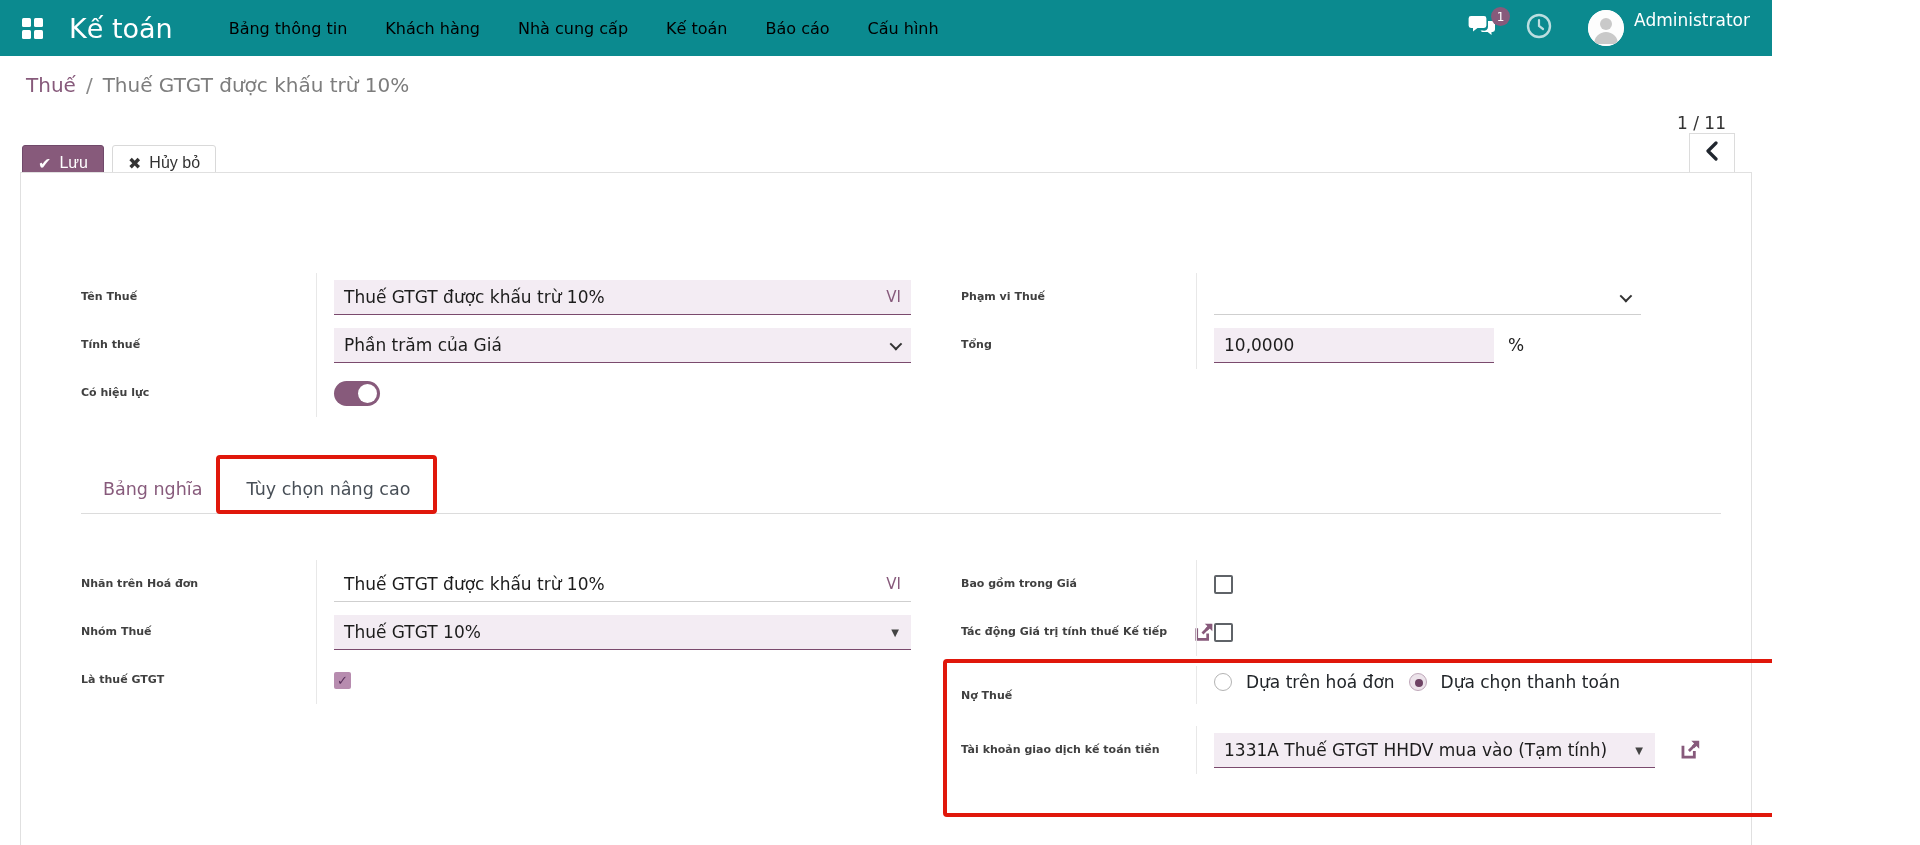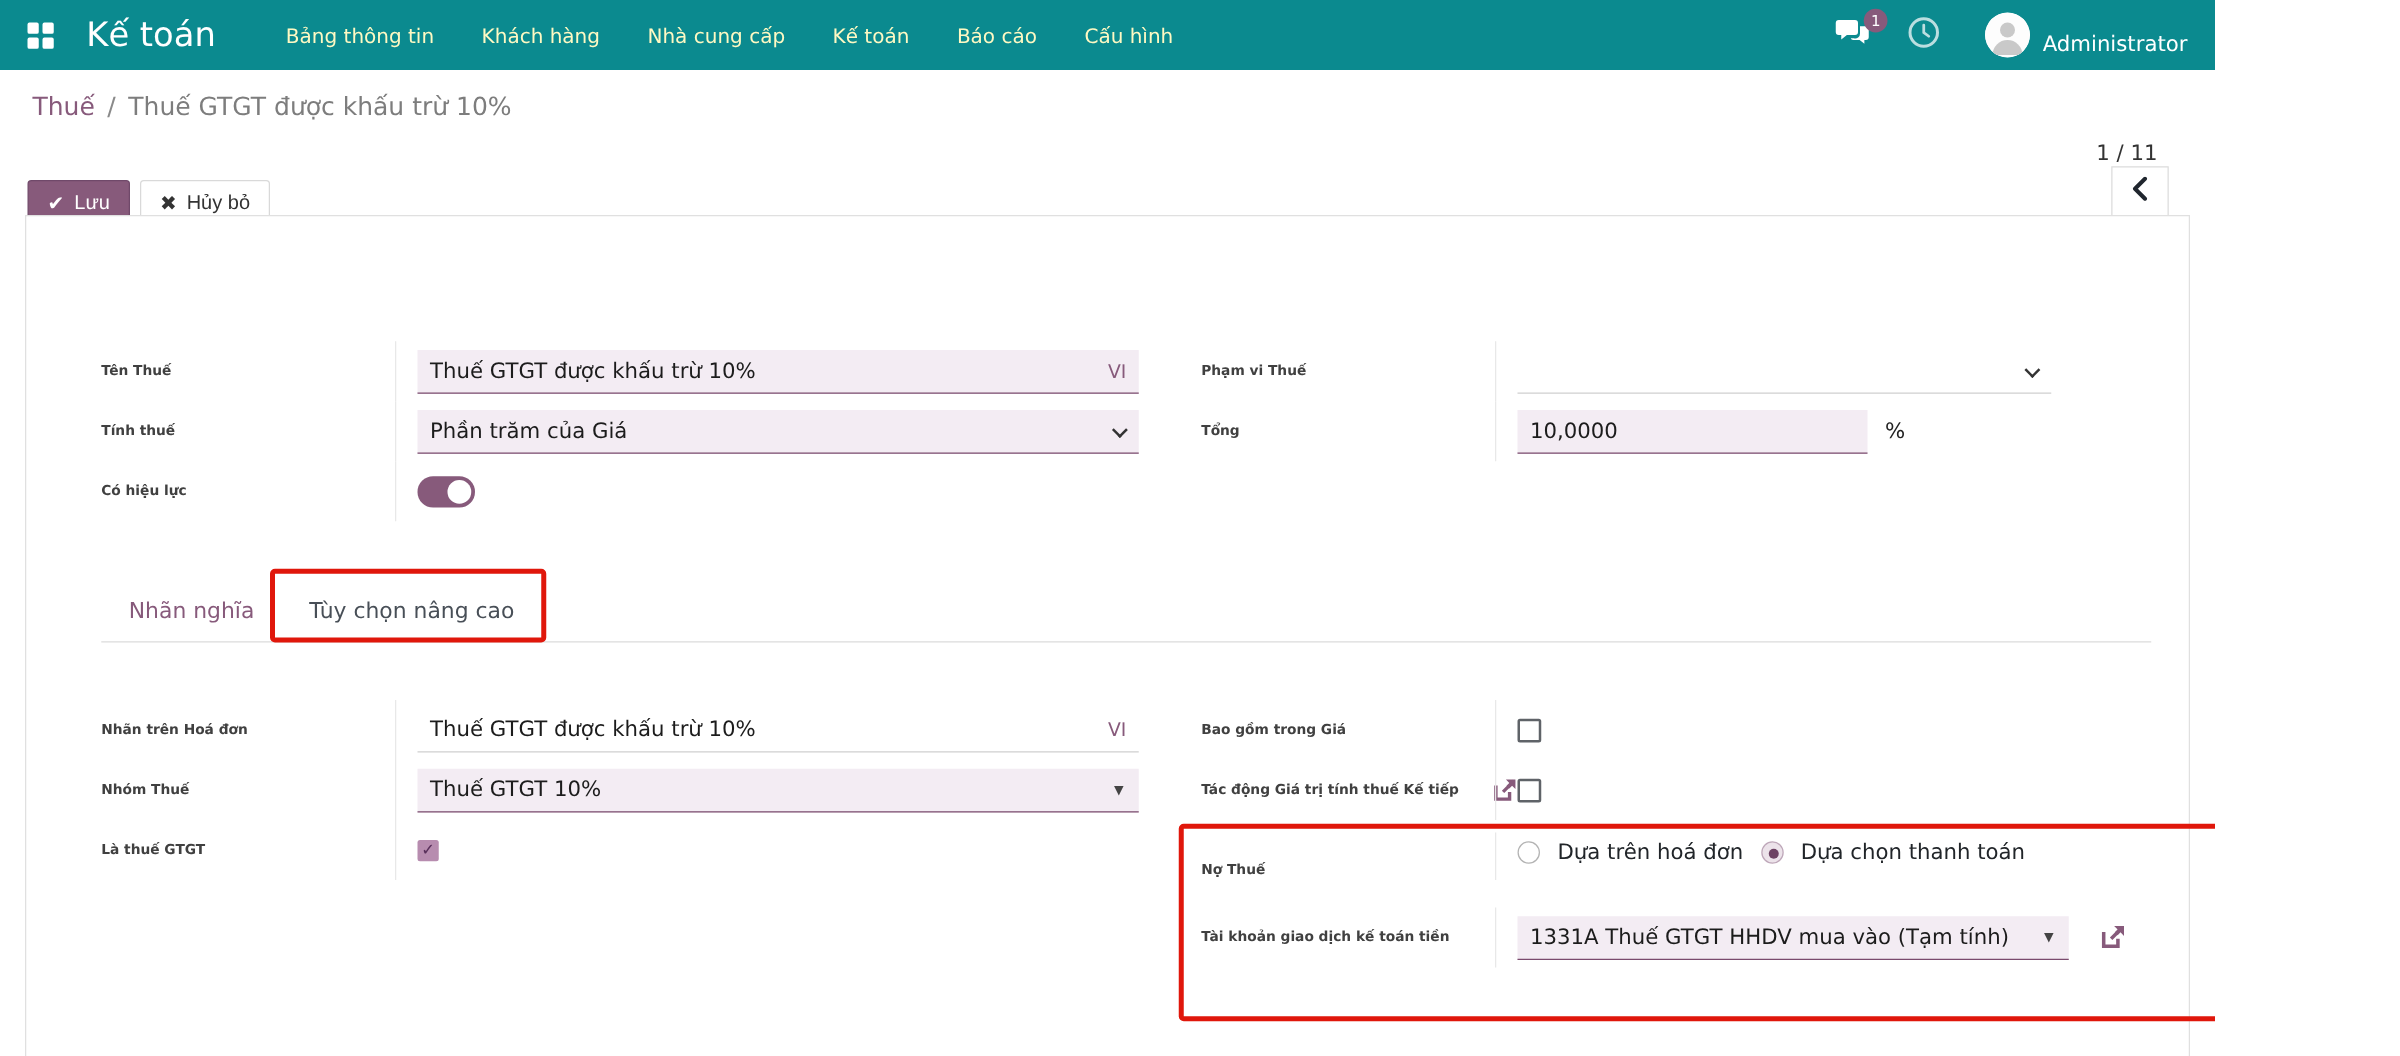--- a/index.html
+++ b/index.html
@@ -9,27 +9,27 @@
   *{box-sizing:border-box; margin:0; padding:0;}
   body{font-family:"DejaVu Sans","Liberation Sans",sans-serif; background:#fff;}
   .screen{width:1772px; height:845px; position:relative; overflow:hidden; background:#fff;}
 
   
   .topbar{height:56px; background:var(--teal); display:flex; align-items:center; color:#fff; padding:0 22px;}
   .apps{display:grid; grid-template-columns:9px 9px; grid-gap:3px; cursor:pointer; margin-right:26px;}
   .apps span{width:9px; height:9px; background:#fff; border-radius:1.5px; display:block;}
   .brand{font-size:27px; font-weight:400; margin-right:56px; cursor:pointer;}
   .mainnav{display:flex; align-items:center; gap:38px;}
-  .nav-link{font-size:16px; color:#fef9c3; text-decoration:none; cursor:pointer; white-space:nowrap;}
+  .nav-link{font-size:16px; color:#000000; text-decoration:none; cursor:pointer; white-space:nowrap;}
   .top-right{margin-left:auto; display:flex; align-items:center; gap:22px;}
   .msg-wrap{position:relative; cursor:pointer; display:flex; align-items:center;}
   .badge{position:absolute; top:-7px; right:-14px; background:var(--purple); color:#fff; font-size:12px;
          min-width:19px; height:19px; border-radius:50%; display:flex; align-items:center; justify-content:center;}
   .clock-btn{cursor:pointer; display:flex; align-items:center; margin-left:8px;}
-  .user-menu{display:flex; align-items:flex-end; gap:10px; cursor:pointer; margin-left:14px;}
+  .user-menu{display:flex; align-items:flex-start; gap:10px; cursor:pointer; margin-left:14px;}
   .avatar{width:36px; height:36px; border-radius:50%; background:#fff; overflow:hidden; display:flex; align-items:flex-end; justify-content:center;}
   .user-name{font-size:17px;}
 
   
   .breadcrumb{padding:17px 26px 6px; font-size:20px; display:flex; gap:10px; align-items:baseline;}
   .bc-link{color:var(--purple); cursor:pointer;}
   .bc-sep{color:#8a8a8a;}
   .bc-current{color:#7d7d7d;}
 
   
@@ -223,21 +223,21 @@
             <div class="ifield short">
               <div class="itext" style="padding-right:10px;">10,0000</div>
             </div>
             <span class="suffix">%</span>
           </div>
         </div>
       </div>
     </div>
 
     <div class="tabstrip">
-      <div class="tab inactive">Nhãn nghĩa</div>
+      <div class="tab inactive">Bảng nghĩa</div>
       <div class="tab active">Tùy chọn nâng cao</div>
     </div>
 
     <div class="form-bottom">
       <div class="col-left">
         <div class="row">
           <div class="flabel">Nhãn trên Hoá đơn</div>
           <div class="fvalue">
             <div class="ifield white">
               <div class="itext">Thuế GTGT được khấu trừ 10%</div>

